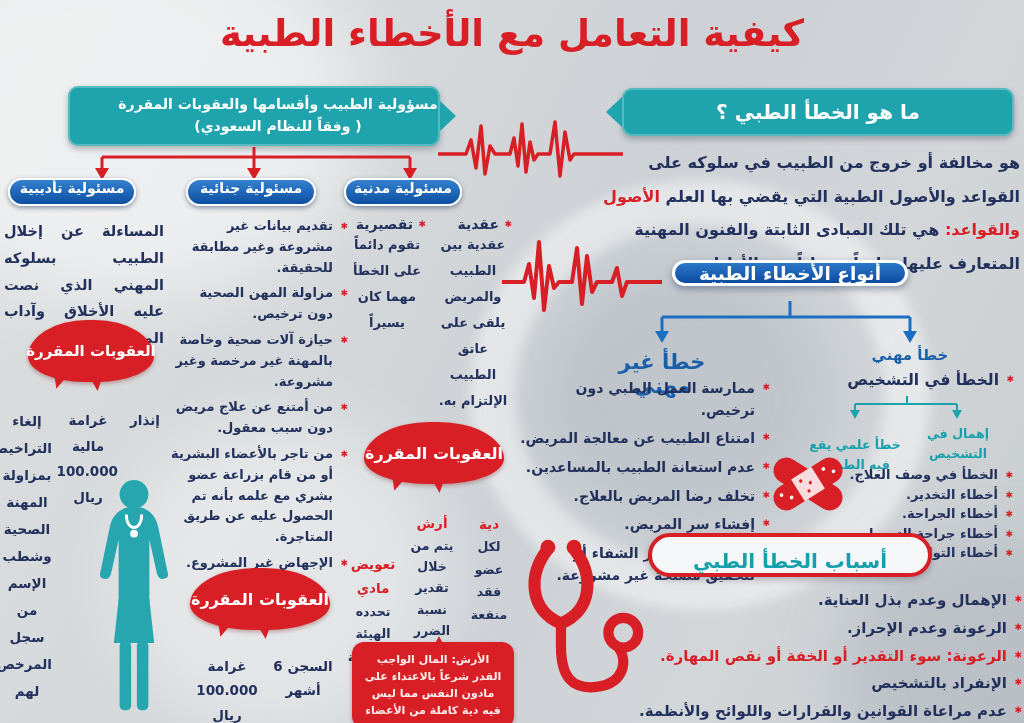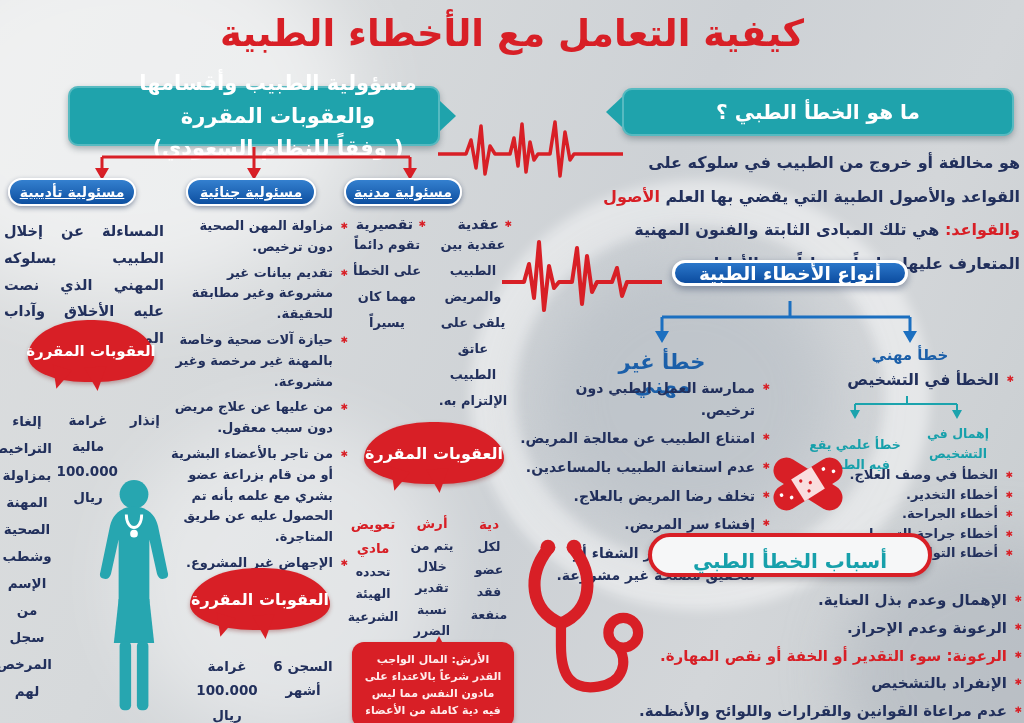--- a/index.html
+++ b/index.html
@@ -45,24 +45,23 @@
     content: ""; position: absolute; left: -24px; top: 50%; transform: translateY(-50%);
     border: 15px solid transparent; border-right: 16px solid #1fa3ac; border-left-width: 8px;
   }
 
   
   .pill {
     position: absolute; height: 28px;
     background: linear-gradient(#3480cf, #0d4fa0);
     border: 2px solid #fff; border-radius: 16px;
     color: #fff; font-weight: bold; font-size: 14px;
-    display: flex; align-items: center; justify-content: center;
+    display: flex; align-items: flex-start; justify-content: center;
     direction: rtl; white-space: nowrap;
     box-shadow: 0 2px 5px rgba(20,40,80,.45);
-    text-decoration: underline;
   }
   .pill-big {
     position: absolute;
     background: linear-gradient(#2b77ca, #0c4c9f);
     border: 3px solid #fff; border-radius: 22px;
     color: #fff; font-weight: bold; font-size: 18.5px;
     display: flex; align-items: center; justify-content: center;
     direction: rtl; white-space: nowrap;
     box-shadow: 0 3px 7px rgba(20,40,80,.4);
   }
@@ -141,21 +140,21 @@
 <div class="canvas">
 
   <div class="bg-blob bg1"></div>
   <div class="bg-blob bg2"></div>
   <div class="bg-blob bg3"></div>
   <div class="bg-blob bg4"></div>
   <div class="bg-blob bg5"></div>
 
   <h1 class="title">كيفية التعامل مع الأخطاء الطبية</h1>
 
-  <div class="teal-banner point-right" style="left:68px; top:86px; width:372px; height:60px; font-size:21px; line-height:1.55;padding-left:48px;">
+  <div class="teal-banner point-right" style="left:68px; top:86px; width:372px; height:60px; font-size:14px; line-height:1.55;padding-left:48px;">
     <div>مسؤولية الطبيب وأقسامها والعقوبات المقررة</div>
     <div>( وفقاً للنظام السعودي)</div>
   </div>
 
   <svg style="left:60px; top:147px;" width="390" height="34">
     <path d="M194,0 V10 M42,10 H350 M42,10 V22 M194,10 V22 M350,10 V22" stroke="#d81f26" stroke-width="3" fill="none"></path>
     <path d="M35,21 h14 l-7,12 z M187,21 h14 l-7,12 z M343,21 h14 l-7,12 z" fill="#d81f26"></path>
   </svg>
 
   <div class="pill" style="left:8px; top:178px; width:128px;">
@@ -186,24 +185,24 @@
       <path d="M50,30 C36,30 28,38 25,50 L15,98 Q13,104 19,105 Q24,106 26,100 L34,64 L34,130 L66,130 L66,64 L74,100 Q76,106 81,105 Q87,104 85,98 L75,50 C72,38 64,30 50,30 Z"></path>
       <path d="M34,126 L29,172 L71,172 L66,126 Z"></path>
       <rect x="35" y="170" width="12" height="72" rx="5"></rect>
       <rect x="53" y="170" width="12" height="72" rx="5"></rect>
     </g>
     <path d="M42,38 C42,56 58,56 58,38" stroke="#ffffff" stroke-width="3" fill="none"></path>
     <circle cx="50" cy="58" r="4" fill="#ffffff"></circle>
   </svg>
 
   <ul class="star-list" style="left:170px; top:216px; width:178px; font-size:13px;">
+    <li style="line-height:1.6; margin-bottom:5px;">تقديم بيانات غير مشروعة وغير مطابقة للحقيقة.</li>
     <li style="line-height:1.6; margin-bottom:5px;">مزاولة المهن الصحية دون ترخيص.</li>
-    <li style="line-height:1.6; margin-bottom:5px;">تقديم بيانات غير مشروعة وغير مطابقة للحقيقة.</li>
     <li style="line-height:1.6; margin-bottom:5px;">حيازة آلات صحية وخاصة بالمهنة غير مرخصة وغير مشروعة.</li>
-    <li style="line-height:1.6; margin-bottom:5px;">من عليها عن علاج مريض دون سبب معقول.</li>
+    <li style="line-height:1.6; margin-bottom:5px;">من أمتنع عن علاج مريض دون سبب معقول.</li>
     <li style="line-height:1.6; margin-bottom:5px;">من تاجر بالأعضاء البشرية أو من قام بزراعة عضو بشري مع علمه بأنه تم الحصول عليه عن طريق المتاجرة.</li>
     <li style="line-height:1.6; margin-bottom:5px;">الإجهاض غير المشروع.</li>
   </ul>
 
   <div class="bubble" style="left:190px; top:568px; width:140px; height:62px; font-size:16px;">
     <span>العقوبات المقررة</span>
   </div>
 
   <div class="penalty-row" style="left:188px; top:654px; width:146px; gap:10px;">
     <div class="penalty-col" style="width:62px; font-size:13.5px; line-height:1.8;">السجن 6 أشهر</div>
@@ -227,21 +226,21 @@
 
   <div class="penalty-row" style="left:347px; top:512px; width:166px; gap:6px;">
     <div class="penalty-col" style="width:48px; font-size:12.5px; line-height:1.8;">
       <span class="penalty-name" style="font-size:13.5px;">دية</span>
       <span>لكل عضو فقد منفعة</span>
     </div>
     <div class="penalty-col" style="width:54px; font-size:12.5px; line-height:1.7;">
       <span class="penalty-name" style="font-size:13.5px;">أرش</span>
       <span>يتم من خلال تقدير نسبة الضرر ومدى فقد المنفعة</span>
     </div>
-    <div class="penalty-col" style="width:52px; font-size:12.5px; line-height:1.8;">
+    <div class="penalty-col" style="width:52px; font-size:12.5px; line-height:1.8;margin-top:40px;">
       <span class="penalty-name" style="font-size:13.5px;">تعويض مادي</span>
       <span>تحدده الهيئة الشرعية</span>
     </div>
   </div>
 
   <div class="note-box" style="left:352px; top:642px; width:162px;">الأرش: المال الواجب القدر شرعاً بالاعتداء على مادون النفس مما ليس فيه دية كاملة من الأعضاء</div>
 
   <svg style="left:438px; top:116px;" width="185" height="70">
     <polyline points="0,38 28,38 33,24 38,52 43,10 47,58 52,30 57,38 72,38 76,22 80,50 84,8 88,56 92,26 96,44 100,38 112,38 117,6 122,60 127,16 132,44 136,38 162,38 185,38" fill="none" stroke="#d81f26" stroke-width="3.5" stroke-linejoin="round"></polyline>
   </svg>

